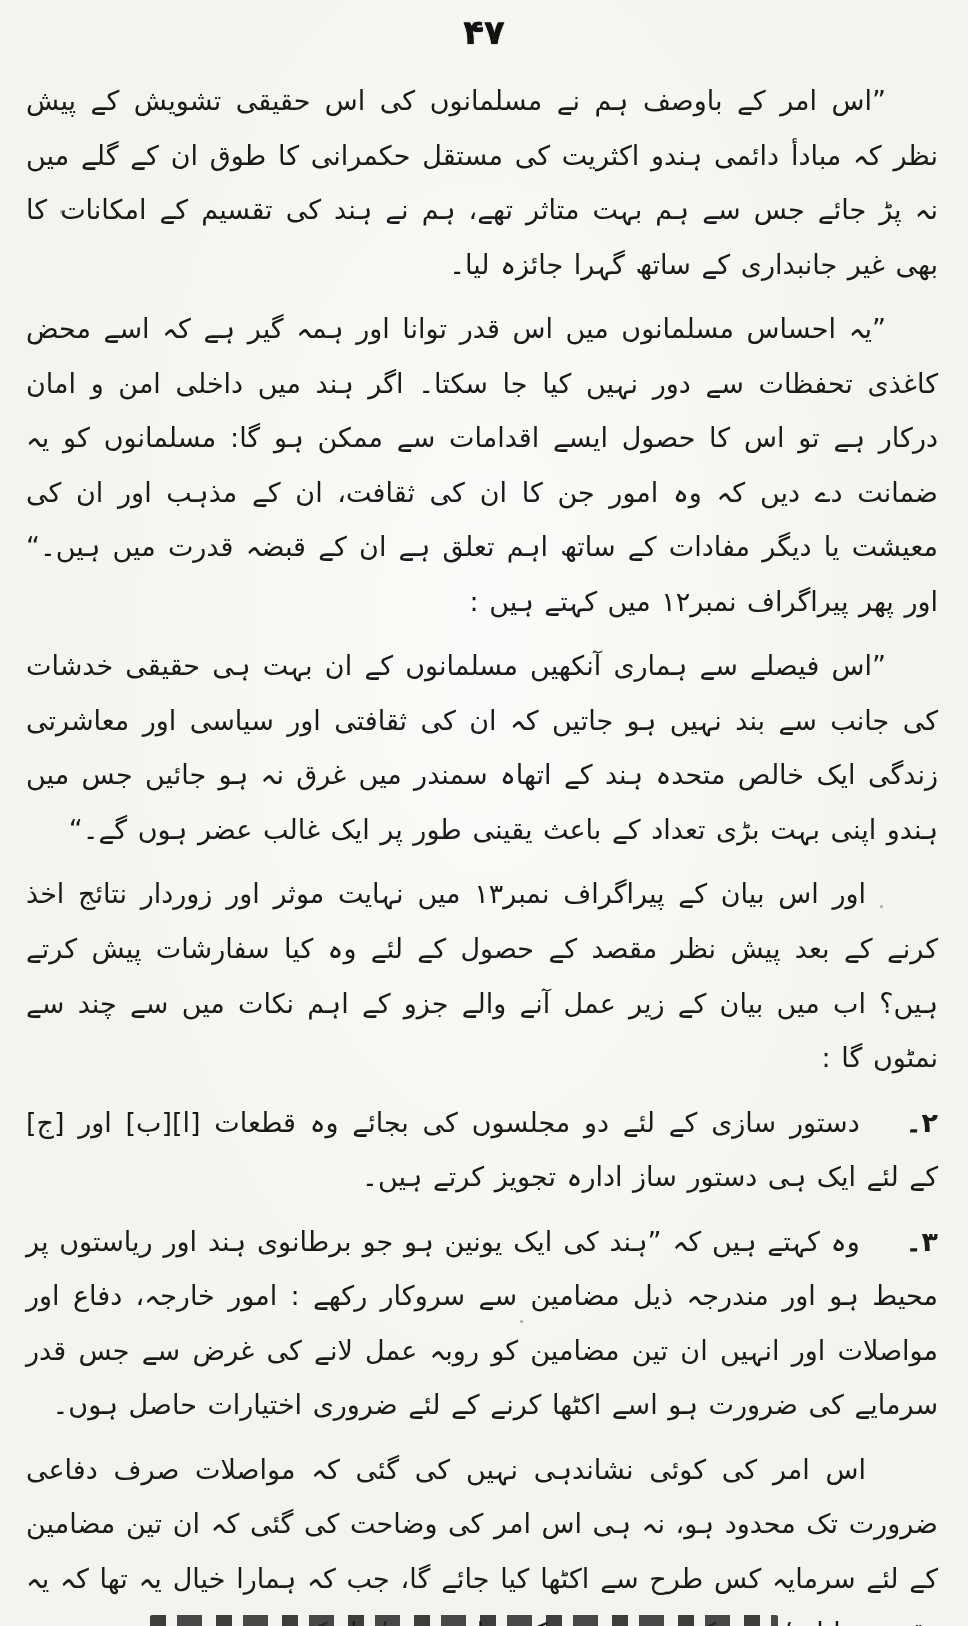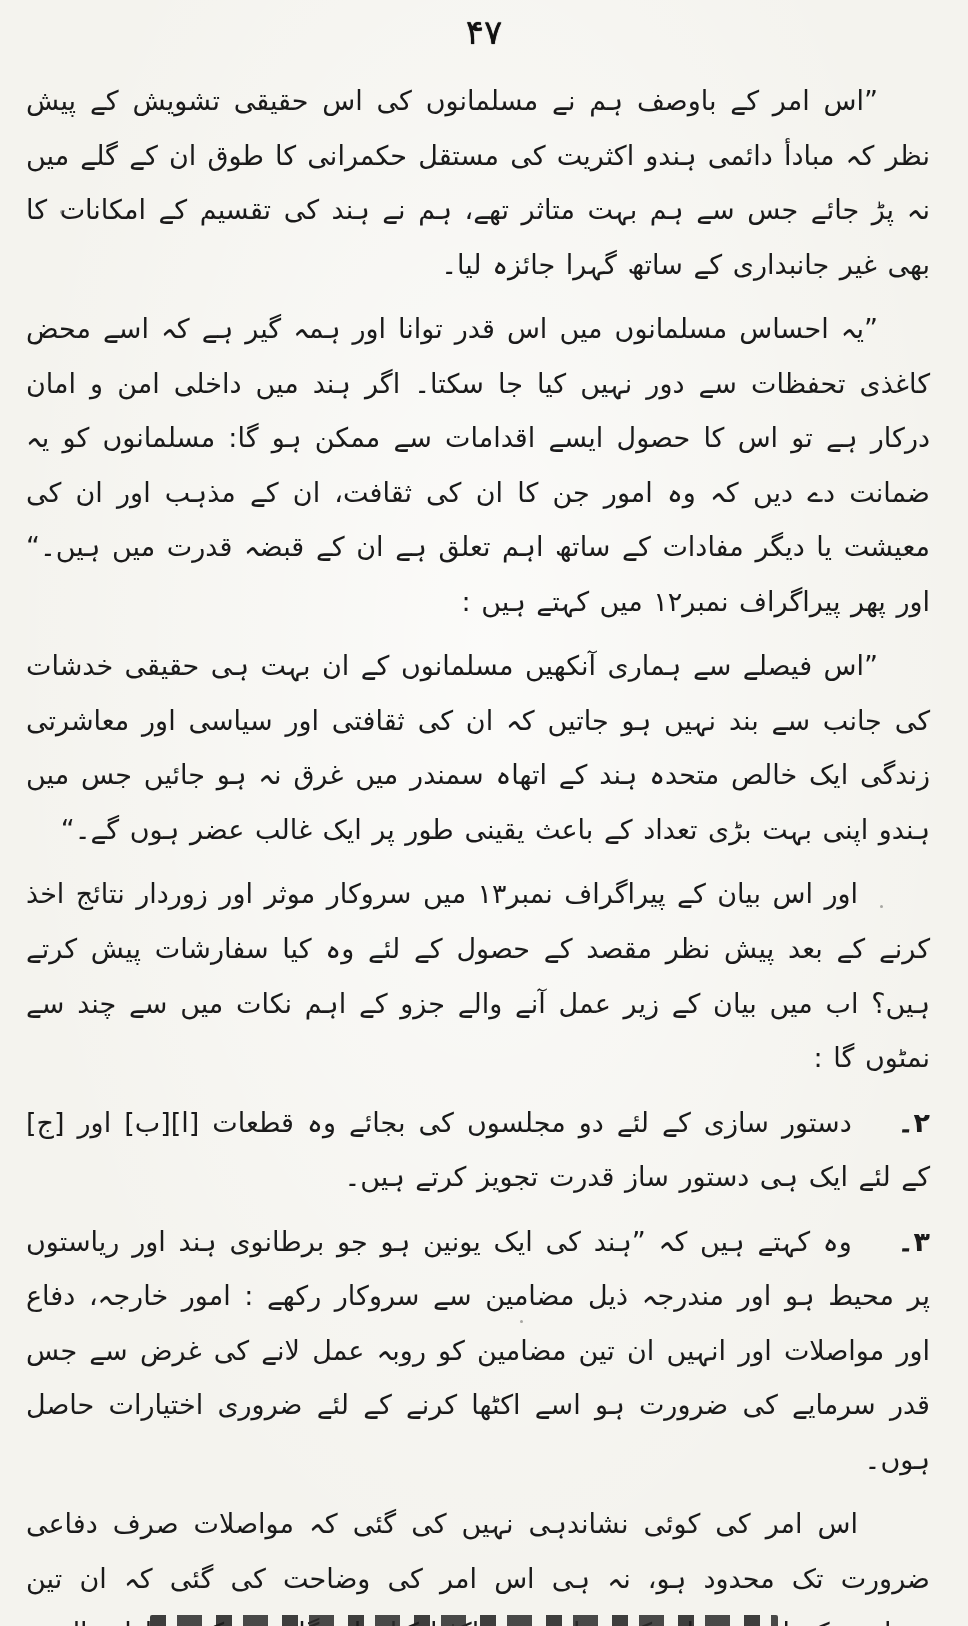--- a/index.html
+++ b/index.html
@@ -19,32 +19,32 @@
     background:
       radial-gradient(ellipse at 50% 40%, rgba(255,255,255,.65), rgba(0,0,0,0) 70%),
       #f4f3ee;
     color: #161616;
     font-family: "DejaVu Sans", sans-serif;
     direction: rtl;
   }
   .page-number {
     text-align: center;
     font-size: 34px;
-    font-weight: normal;
+    font-weight: bold;
     letter-spacing: 2px;
     color: #111;
     margin: 0 0 22px 0;
     text-shadow: 0 0 1px #000;
   }
   .text-block {
     font-size: 27px;
     line-height: 2.02;
     text-align: justify;
     word-spacing: 2px;
-    margin: 0 12px 10px 0;
+    margin: 0 4px 10px 0;
     color: #1a1a1a;
   }
   .indent-1 { text-indent: 52px; }
   .indent-2 { text-indent: 72px; }
   .list-item { display: block; }
   .list-marker {
     font-weight: bold;
     margin-inline-end: 46px;
     white-space: nowrap;
   }
@@ -77,24 +77,24 @@
 <div class="page">
 
   <div class="page-number">۴۷</div>
 
   <p class="text-block indent-1">”اس امر کے باوصف ہم نے مسلمانوں کی اس حقیقی تشویش کے پیش نظر کہ مبادأ دائمی ہندو اکثریت کی مستقل حکمرانی کا طوق ان کے گلے میں نہ پڑ جائے جس سے ہم بہت متاثر تھے، ہم نے ہند کی تقسیم کے امکانات کا بھی غیر جانبداری کے ساتھ گہرا جائزہ لیا۔</p>
 
   <p class="text-block indent-1">”یہ احساس مسلمانوں میں اس قدر توانا اور ہمہ گیر ہے کہ اسے محض کاغذی تحفظات سے دور نہیں کیا جا سکتا۔ اگر ہند میں داخلی امن و امان درکار ہے تو اس کا حصول ایسے اقدامات سے ممکن ہو گا: مسلمانوں کو یہ ضمانت دے دیں کہ وہ امور جن کا ان کی ثقافت، ان کے مذہب اور ان کی معیشت یا دیگر مفادات کے ساتھ اہم تعلق ہے ان کے قبضہ قدرت میں ہیں۔“ اور پھر پیراگراف نمبر۱۲ میں کہتے ہیں :</p>
 
   <p class="text-block indent-1">”اس فیصلے سے ہماری آنکھیں مسلمانوں کے ان بہت ہی حقیقی خدشات کی جانب سے بند نہیں ہو جاتیں کہ ان کی ثقافتی اور سیاسی اور معاشرتی زندگی ایک خالص متحدہ ہند کے اتھاہ سمندر میں غرق نہ ہو جائیں جس میں ہندو اپنی بہت بڑی تعداد کے باعث یقینی طور پر ایک غالب عضر ہوں گے۔“</p>
 
-  <p class="text-block indent-2">اور اس بیان کے پیراگراف نمبر۱۳ میں سروکار موثر اور زوردار نتائج اخذ کرنے کے بعد پیش نظر مقصد کے حصول کے لئے وہ کیا سفارشات پیش کرتے ہیں؟ اب میں بیان کے زیر عمل آنے والے جزو کے اہم نکات میں سے چند سے نمٹوں گا :</p>
+  <p class="text-block indent-2">اور اس بیان کے پیراگراف نمبر۱۳ میں نہایت موثر اور زوردار نتائج اخذ کرنے کے بعد پیش نظر مقصد کے حصول کے لئے وہ کیا سفارشات پیش کرتے ہیں؟ اب میں بیان کے زیر عمل آنے والے جزو کے اہم نکات میں سے چند سے نمٹوں گا :</p>
 
 
-  <p class="text-block list-item"><span class="list-marker">۲۔</span><span>دستور سازی کے لئے دو مجلسوں کی بجائے وہ قطعات [ا][ب] اور [ج] کے لئے ایک ہی دستور ساز قدرت تجویز کرتے ہیں۔</span></p>
+  <p class="text-block list-item"><span class="list-marker">۲۔</span><span>دستور سازی کے لئے دو مجلسوں کی بجائے وہ قطعات [ا][ب] اور [ج] کے لئے ایک ہی دستور ساز ادارہ تجویز کرتے ہیں۔</span></p>
 
   <p class="text-block list-item"><span class="list-marker">۳۔</span><span>وہ کہتے ہیں کہ ”ہند کی ایک یونین ہو جو برطانوی ہند اور ریاستوں پر محیط ہو اور مندرجہ ذیل مضامین سے سروکار رکھے : امور خارجہ، دفاع اور مواصلات اور انہیں ان تین مضامین کو روبہ عمل لانے کی غرض سے جس قدر سرمایے کی ضرورت ہو اسے اکٹھا کرنے کے لئے ضروری اختیارات حاصل ہوں۔</span></p>
 
   <p class="text-block indent-2">اس امر کی کوئی نشاندہی نہیں کی گئی کہ مواصلات صرف دفاعی ضرورت تک محدود ہو، نہ ہی اس امر کی وضاحت کی گئی کہ ان تین مضامین کے لئے سرمایہ کس طرح سے اکٹھا کیا جائے گا، جب کہ ہمارا خیال یہ تھا کہ یہ رقوم عطیات/چندے کے ذریعہ جمع کی جائیں، محاصل کے ذریعہ نہیں۔</p>
 
   <div class="cropped-bottom-line"></div>
 
   <div class="speck s1"></div>
   <div class="speck s2"></div>
   <div class="speck s3"></div>

